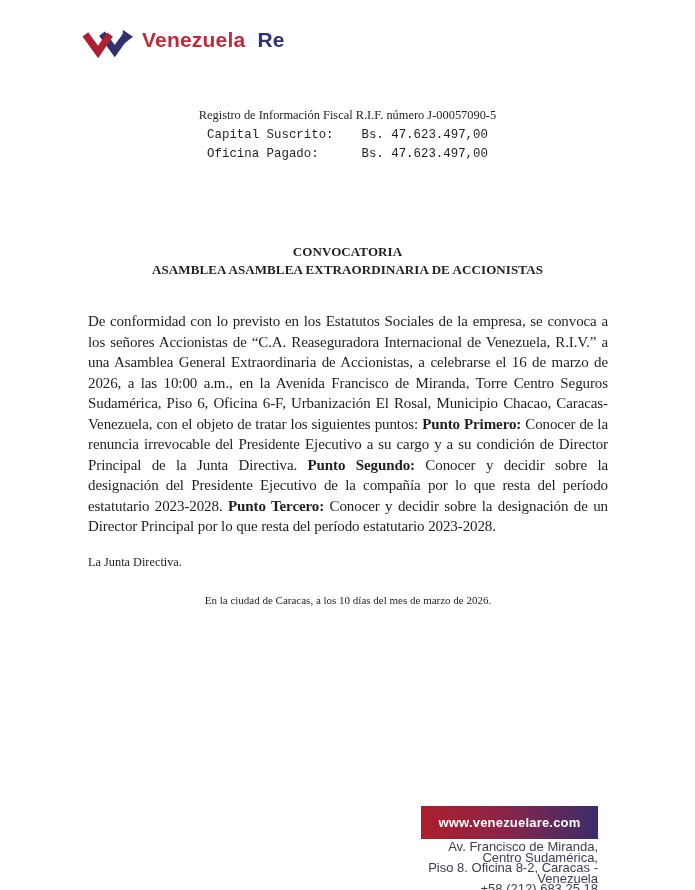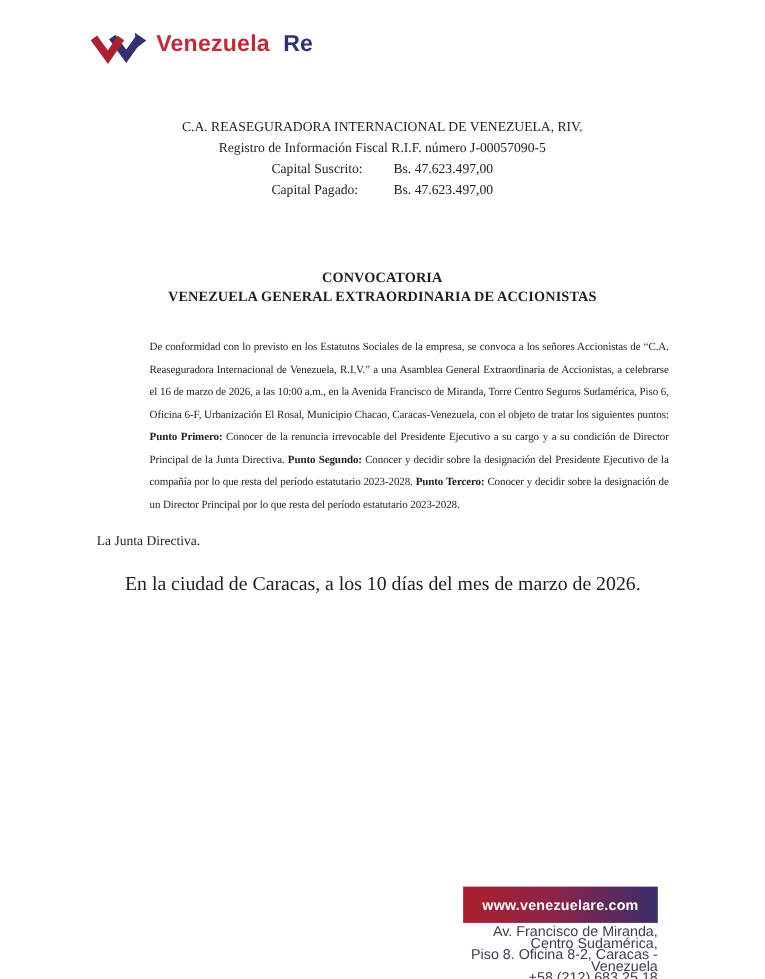--- a/index.html
+++ b/index.html
@@ -30,49 +30,49 @@
   .header-block {
     position:absolute; top:106px; left:0; right:0;
     text-align:center;
     font-size:12.4px; line-height:19px;
   }
   .capital-grid {
     display:inline-grid;
     grid-template-columns:auto auto;
     column-gap:28px;
     text-align:left;
+    font-family:Liberation Mono, monospace;
   }
 
   
   .title-block {
     position:absolute; top:243px; left:0; right:0;
     text-align:center;
     font-weight:bold;
     font-size:13px; line-height:18px;
     letter-spacing:0.1px;
   }
 
   
   .content {
     position:absolute; top:296px; left:88px; right:87px;
   }
   .body-text {
     text-align:justify;
-    font-size:10px; line-height:20.5px;
+    font-size:15px; line-height:20.5px;
     letter-spacing:-0.1px;
-    margin-left:48px;
   }
   .seg-bold { font-weight:bold; }
   .closing-signature {
     margin-top:11px;
     font-size:12.3px; line-height:20.5px;
   }
   .closing-date {
     text-align:center; margin-top:18px;
-    font-size:18px; line-height:20.5px;
+    font-size:11px; line-height:20.5px;
   }
 
   
   .footer {
     position:absolute; top:806px; right:97px;
     width:177px;
     font-family:"Liberation Sans", sans-serif;
     text-align:right;
   }
   .site-bar {
@@ -100,33 +100,32 @@
       <polygon points="55,2 68,11 56,20" fill="#32306f"></polygon>
       <polyline points="8,8 24,30 39,8" fill="none" stroke="#ae2133" stroke-width="9"></polyline>
     </svg>
     <div class="logo-text">
       <span class="brand-red">Venezuela</span>
       <span class="brand-navy">Re</span>
     </div>
   </div>
 
   <div class="header-block">
-    <div>C.A. REASEGURADORA INTERNACIONAL DE VENEZUELA, RIV.</div>
     <div>Registro de Información Fiscal R.I.F. número J-00057090-5</div>
     <div class="capital-grid">
       <span>Capital Suscrito:</span>
       <span>Bs. 47.623.497,00</span>
-      <span>Capital Pagado:</span>
+      <span>Oficina Pagado:</span>
       <span>Bs. 47.623.497,00</span>
     </div>
   </div>
 
   <div class="title-block">
     <div>CONVOCATORIA</div>
-    <div>VENEZUELA GENERAL EXTRAORDINARIA DE ACCIONISTAS</div>
+    <div>ASAMBLEA ASAMBLEA EXTRAORDINARIA DE ACCIONISTAS</div>
   </div>
 
   <div class="content">
     <p class="body-text"><span>De conformidad con lo previsto en los Estatutos Sociales de la empresa, se convoca a los señores Accionistas de “C.A. Reaseguradora Internacional de Venezuela, R.I.V.” a una Asamblea General Extraordinaria de Accionistas, a celebrarse el 16 de marzo de 2026, a las 10:00 a.m., en la Avenida Francisco de Miranda, Torre Centro Seguros Sudamérica, Piso 6, Oficina 6-F, Urbanización El Rosal, Municipio Chacao, Caracas-Venezuela, con el objeto de tratar los siguientes puntos: </span><span class="seg-bold">Punto Primero:</span><span> Conocer de la renuncia irrevocable del Presidente Ejecutivo a su cargo y a su condición de Director Principal de la Junta Directiva. </span><span class="seg-bold">Punto Segundo:</span><span> Conocer y decidir sobre la designación del Presidente Ejecutivo de la compañía por lo que resta del período estatutario 2023-2028. </span><span class="seg-bold">Punto Tercero:</span><span> Conocer y decidir sobre la designación de un Director Principal por lo que resta del período estatutario 2023-2028.</span></p>
     <div class="closing-signature">La Junta Directiva.</div>
     <div class="closing-date">En la ciudad de Caracas, a los 10 días del mes de marzo de 2026.</div>
   </div>
 
   <div class="footer">
     <div class="site-bar">

